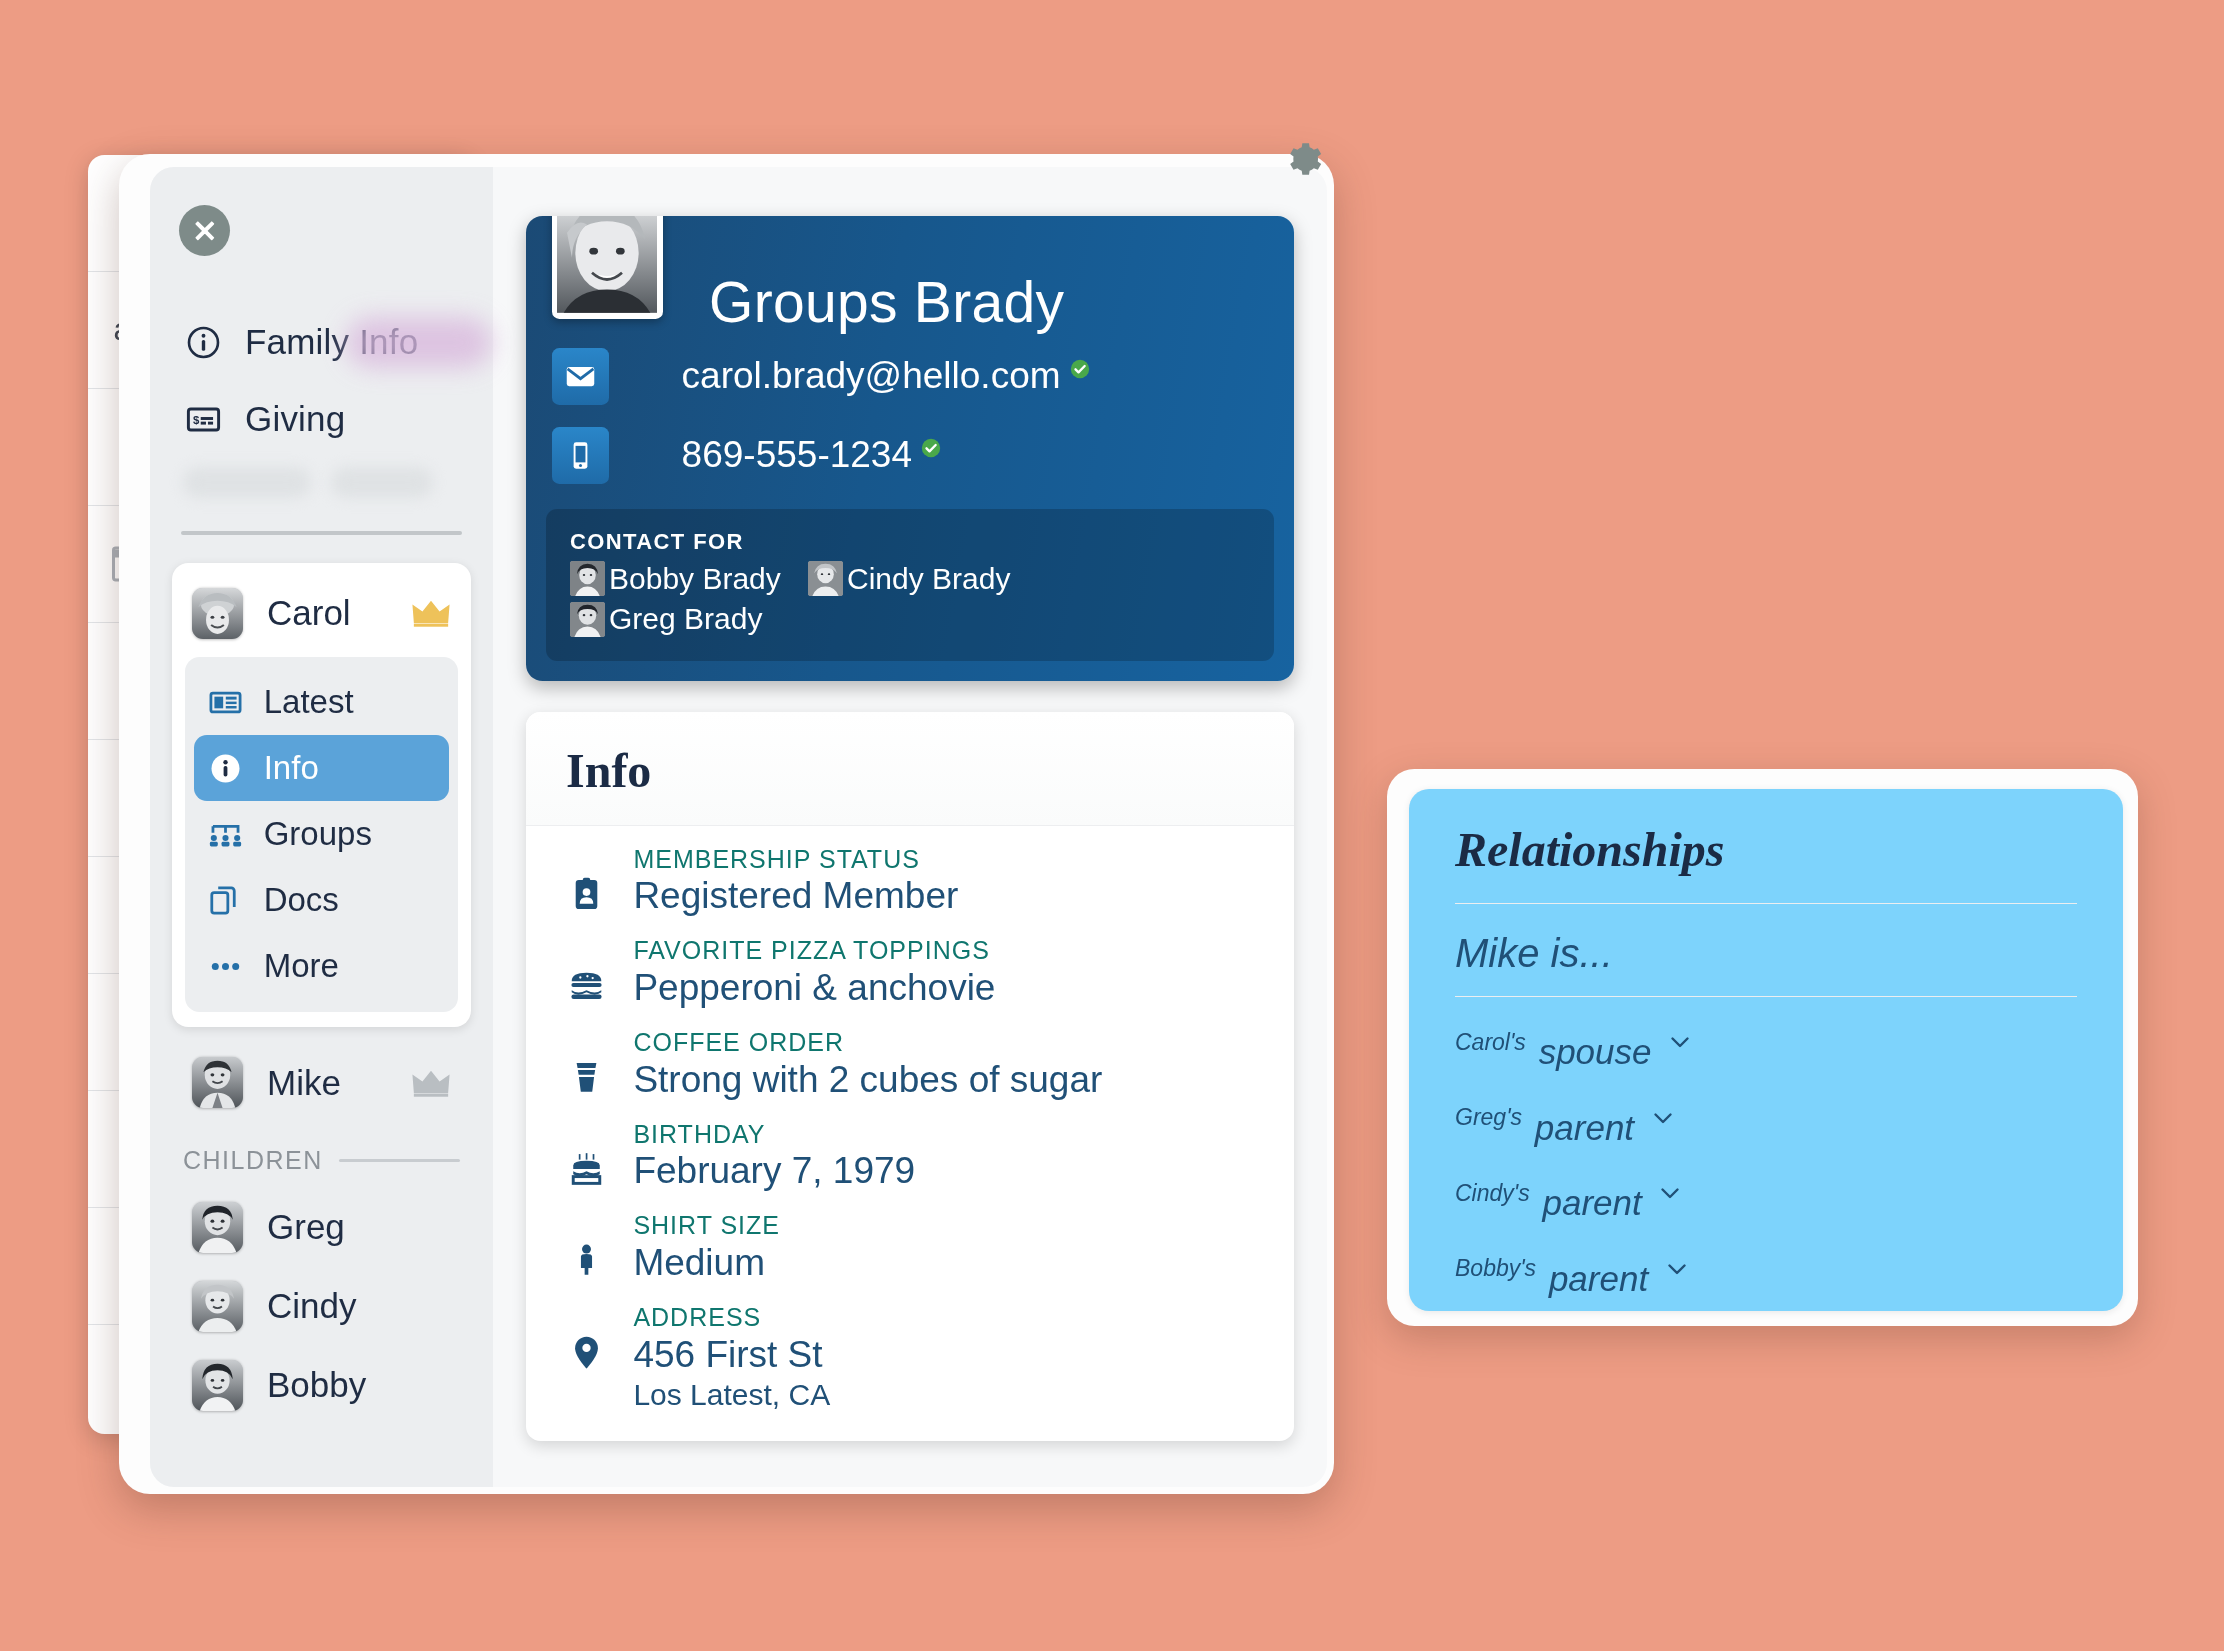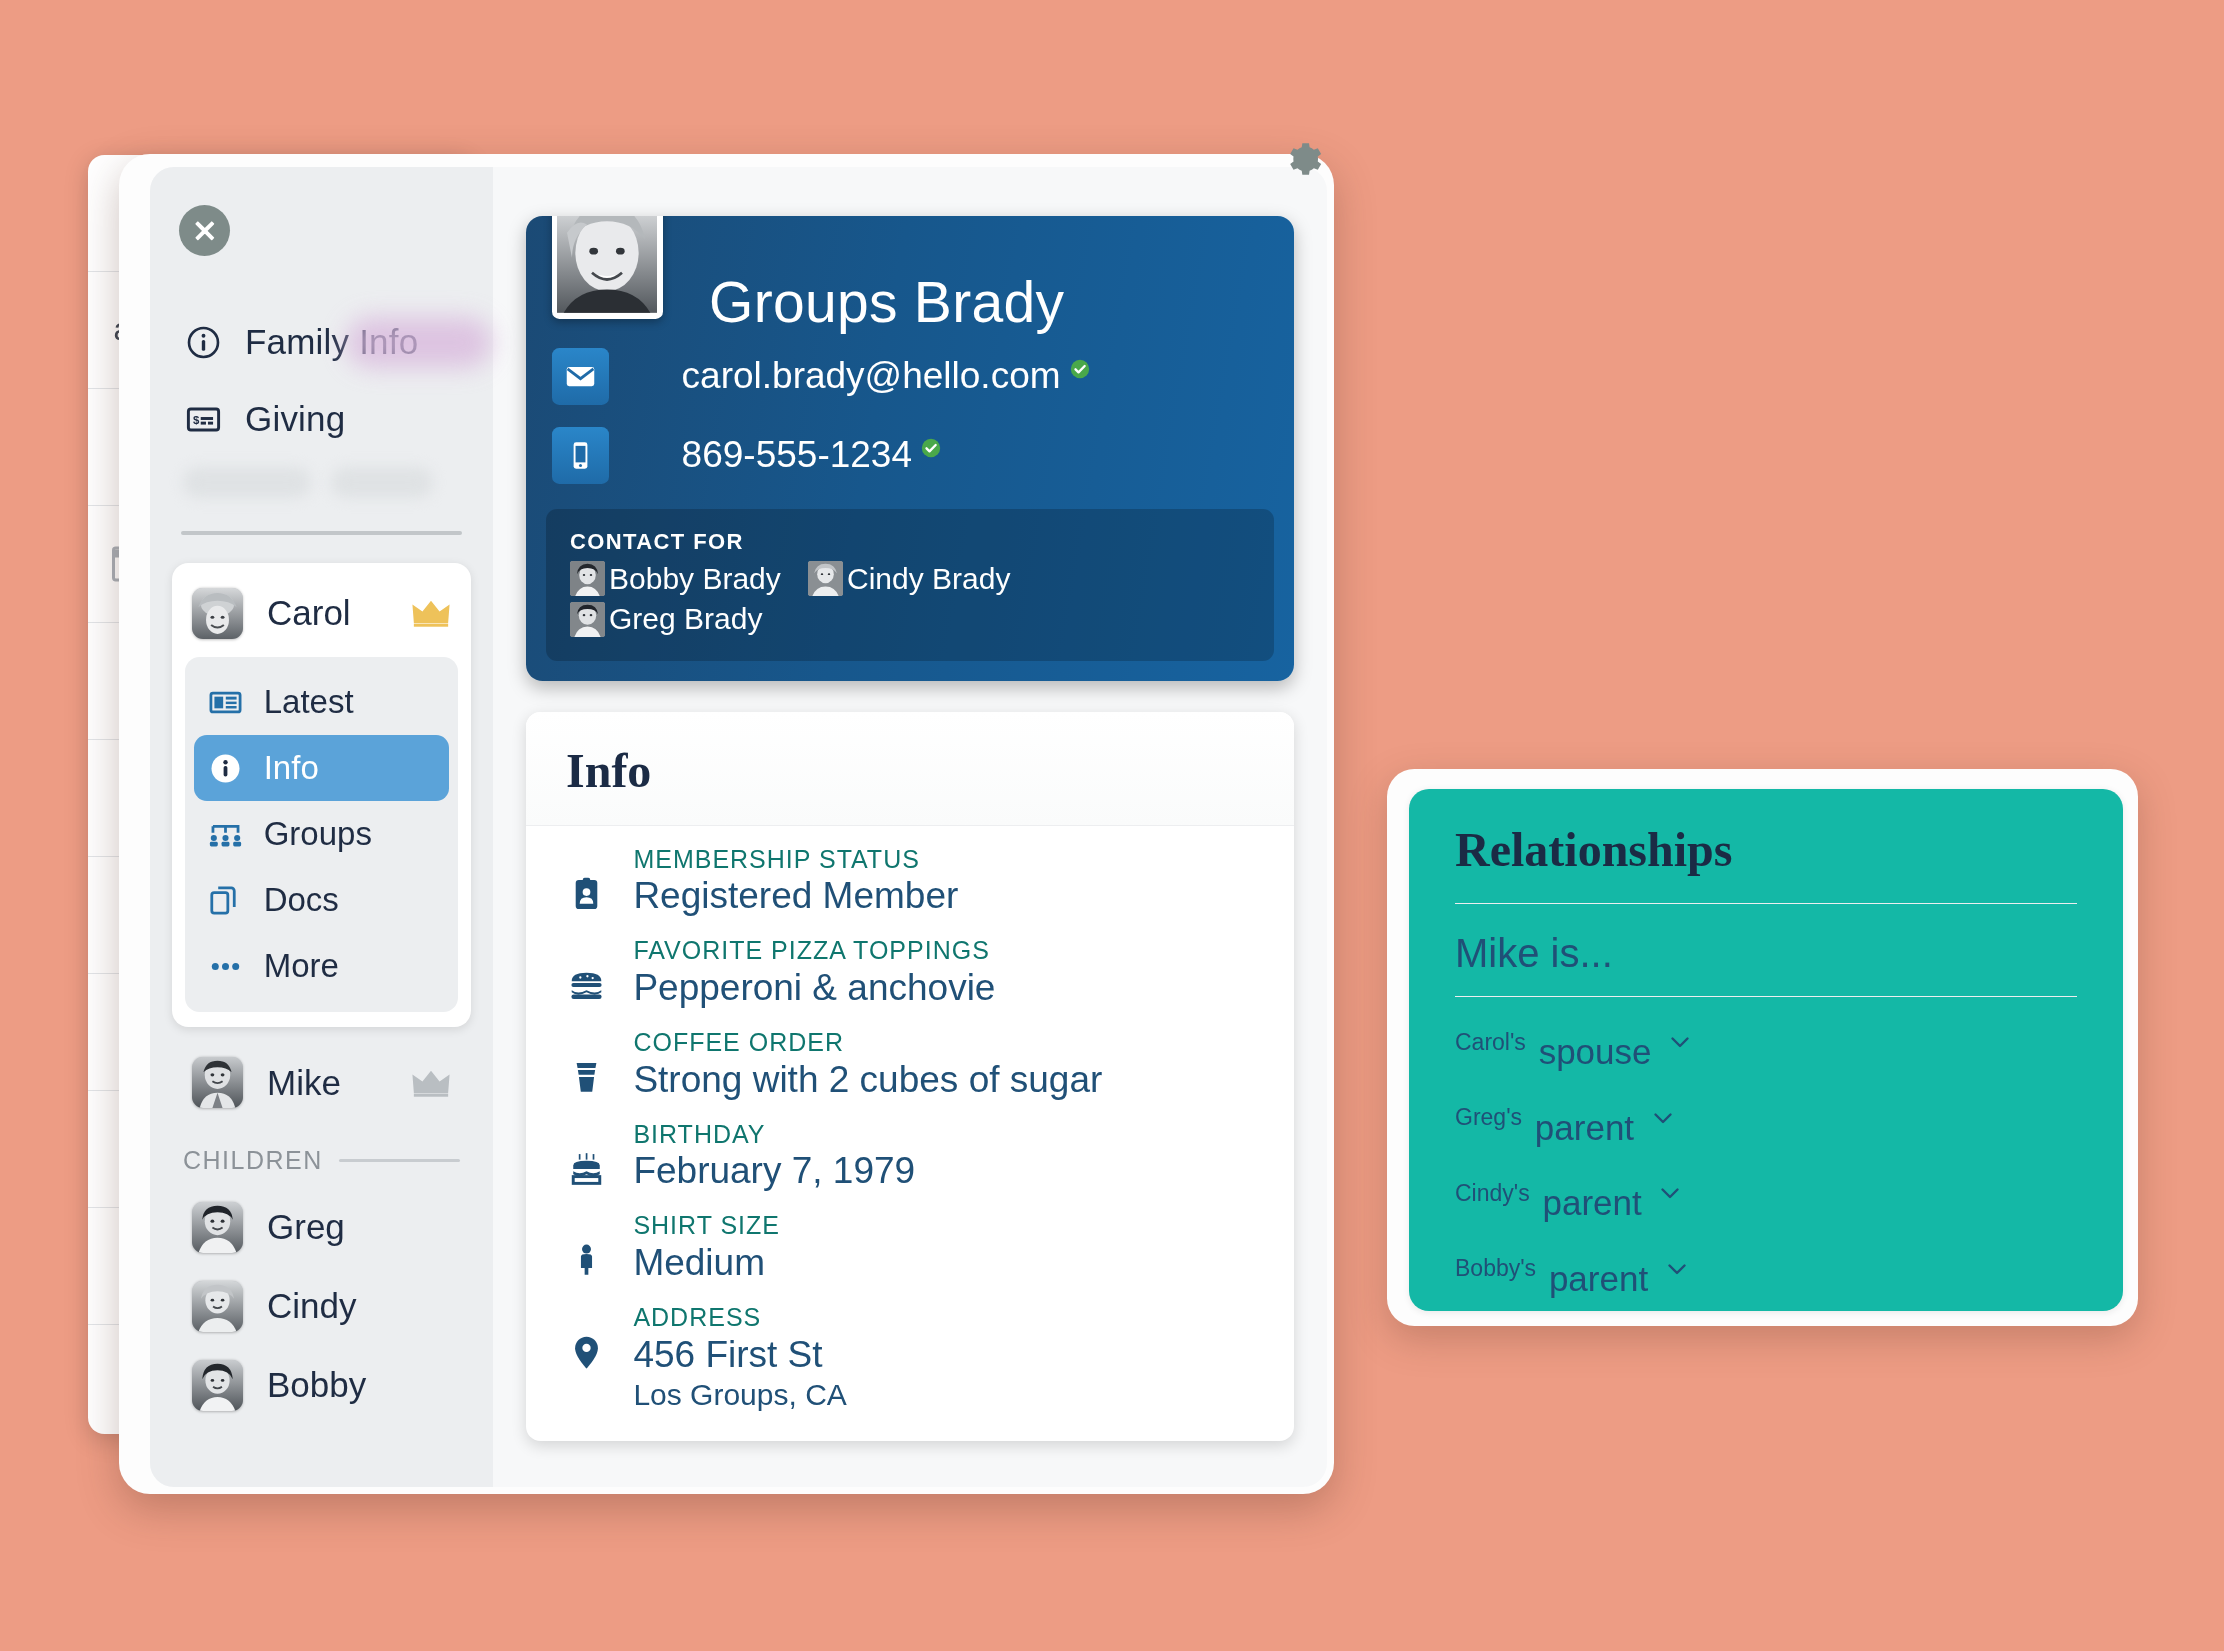--- a/index.html
+++ b/index.html
@@ -251,24 +251,25 @@
   #rel-outer {
     position: absolute;
     left: 1387px; top: 769px;
     width: 751px; height: 557px;
     background: #fdfdfd;
     border-radius: 27.4px;
     box-shadow: 0 12.8px 37px rgba(90,50,35,.26);
   }
   #rel-inner {
     position: absolute; left: 22px; top: 20px; right: 14.6px; bottom: 14.6px;
-    background: #14b8a6;
+    background: #7dd3fc;
     border-radius: 20px;
     box-shadow: 0 1.8px 7.3px rgba(0,0,0,.08);
     padding: 33px 46px;
+    font-style: italic;
   }
   #rel-title {
     font-family: "Liberation Serif", serif;
     font-size: 48px; font-weight: 700; color: #1b2b45;
     padding-bottom: 25.6px;
     border-bottom: 1.8px solid #eceef0;
   }
   #rel-subject {
     font-size: 40px; color: #205077;
     padding: 27.4px 0 20px 0;
@@ -729,21 +730,21 @@
         <div class="info-row">
           <span class="info-ico">
             <svg viewBox="0 0 24 24">
                 <path d="M12 1.8 C7.9 1.8 4.6 5.1 4.6 9.2 C4.6 14.6 12 22.4 12 22.4 S19.4 14.6 19.4 9.2 C19.4 5.1 16.1 1.8 12 1.8z" fill="#205077"></path>
                 <circle cx="12" cy="9" r="2.7" fill="#ffffff"></circle>
               </svg>
           </span>
           <span>
             <div class="info-lbl">ADDRESS</div>
             <div class="info-val">456 First St</div>
-            <div class="info-val2">Los Groups, CA</div>
+            <div class="info-val2">Los Latest, CA</div>
           </span>
         </div>
       </div>
 
     </div>
   </div>
 </div>
 
 <div id="rel-outer">
   <div id="rel-inner">

